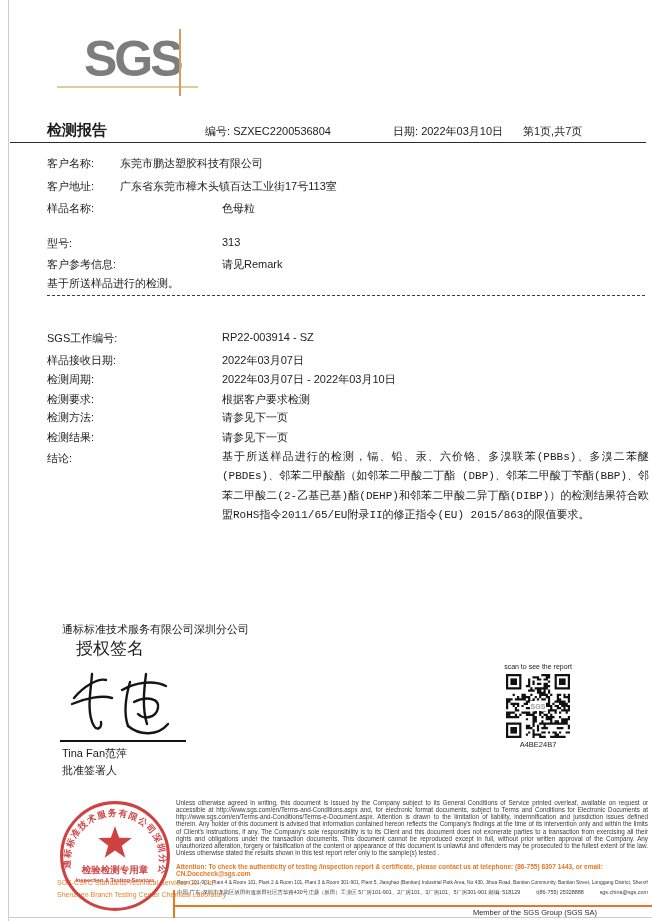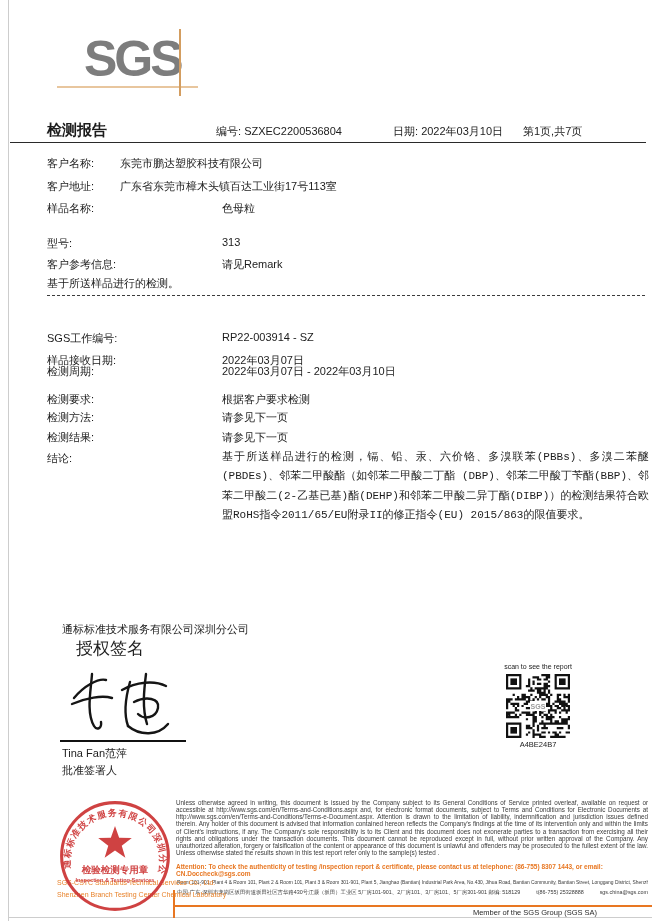--- a/index.html
+++ b/index.html
@@ -10,21 +10,21 @@
 
   
   .logo{position:absolute;left:84px;top:34px;font-size:50px;font-weight:bold;color:#7d7d7d;
         letter-spacing:-3px;line-height:1;}
   .logo-hline{position:absolute;left:57px;top:86px;width:141px;height:2px;background:#e8c69e;}
   .logo-vline{position:absolute;left:179px;top:29px;width:2px;height:67px;background:#d39d60;}
 
   
   .title{position:absolute;left:47px;top:121px;font-size:15px;font-weight:bold;}
   .hdr{position:absolute;top:124px;font-size:11px;}
-  .hdr-no{left:205px;margin-left:11px;} .hdr-date{left:393px;} .hdr-page{left:523px;}
+  .hdr-no{left:205px;} .hdr-date{left:393px;} .hdr-page{left:523px;}
   .hdr-rule{position:absolute;left:10px;top:142px;width:636px;height:1px;background:#2a2a2a;}
 
   .row{position:absolute;left:47px;font-size:11px;white-space:nowrap;}
   .row .val-near{position:absolute;left:61px;white-space:nowrap;margin-left:12px;}
   .row .val-far{position:absolute;left:175px;white-space:nowrap;}
   .dash-rule{position:absolute;left:47px;top:295px;width:600px;height:1px;
              background:repeating-linear-gradient(90deg,#3c3c3c 0 3px,transparent 3px 5px);}
 
   .concl-val{position:absolute;left:222px;top:448px;width:427px;font-size:11px;line-height:19.3px;text-align:justify;font-family:Liberation Mono, monospace;}
 
@@ -107,21 +107,21 @@
   <div class="dash-rule"></div>
 
   <div class="row" style="top:331px">
     <span class="lbl">SGS工作编号:</span>
     <span class="val-far">RP22-003914 - SZ</span>
   </div>
   <div class="row" style="top:353px">
     <span class="lbl">样品接收日期:</span>
     <span class="val-far">2022年03月07日</span>
   </div>
-  <div class="row" style="top:364px">
+  <div class="row" style="top:372px">
     <span class="lbl">检测周期:</span>
     <span class="val-far">2022年03月07日 - 2022年03月10日</span>
   </div>
   <div class="row" style="top:392px">
     <span class="lbl">检测要求:</span>
     <span class="val-far">根据客户要求检测</span>
   </div>
   <div class="row" style="top:410px">
     <span class="lbl">检测方法:</span>
     <span class="val-far">请参见下一页</span>

